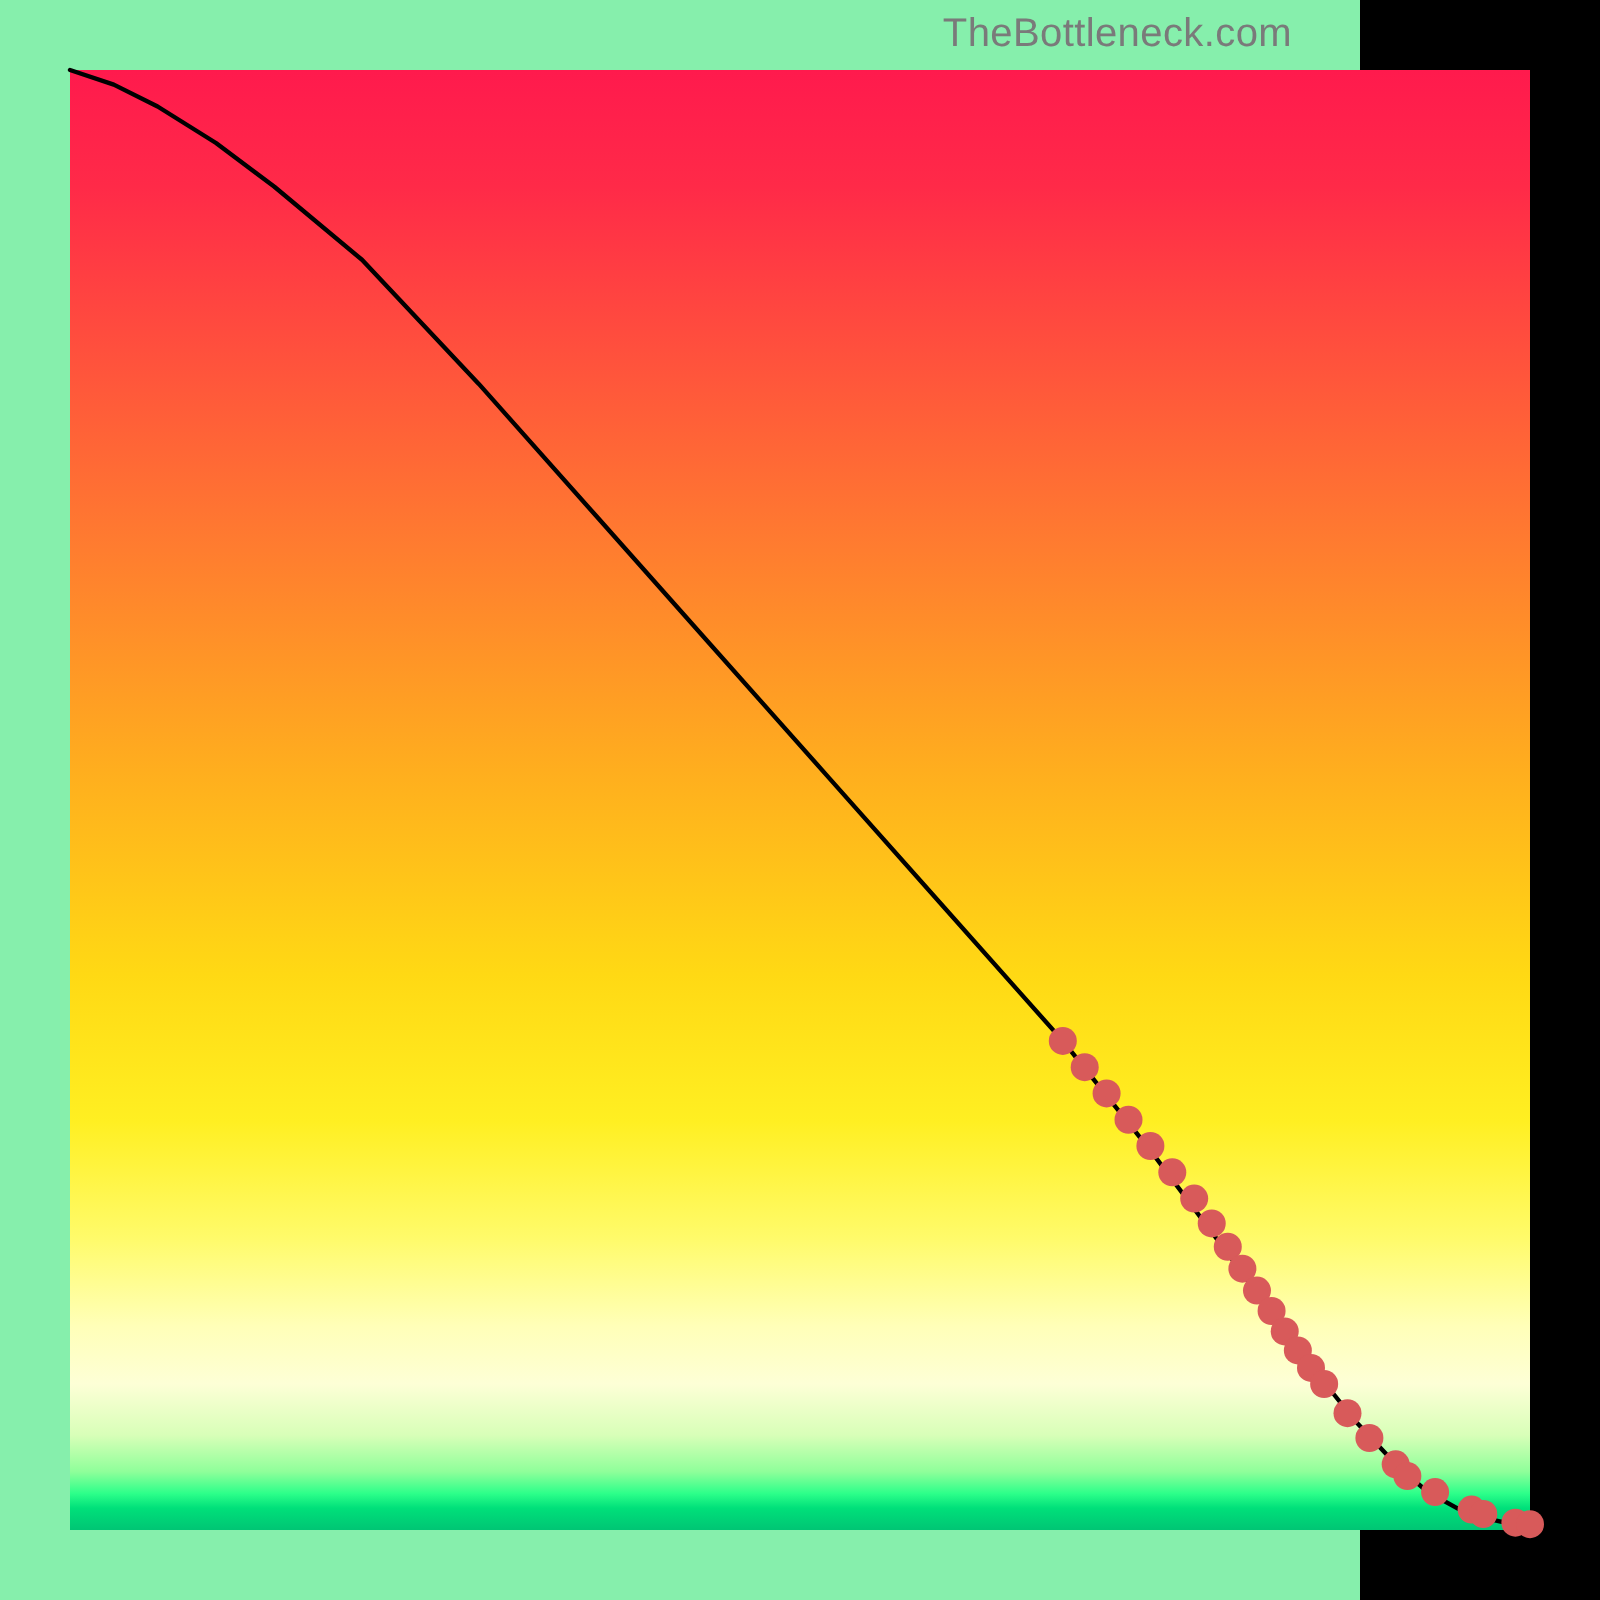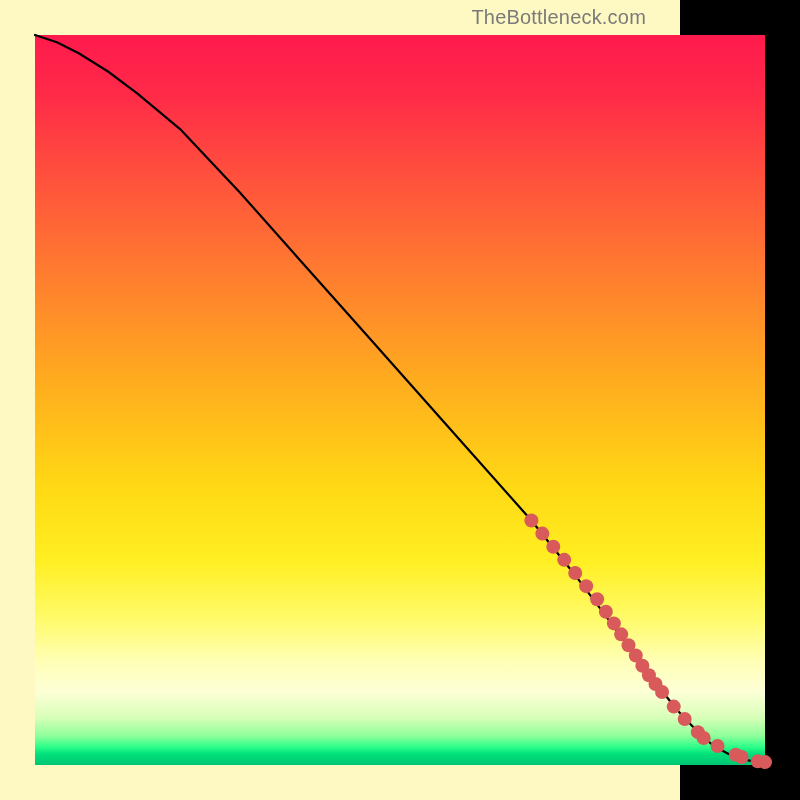--- a/index.html
+++ b/index.html
@@ -10,21 +10,21 @@
     background: #000;
     overflow: hidden;
     font-family: Arial, Helvetica, sans-serif;
   }
   .frame {
     position: absolute;
     left: 0;
     top: 0;
     width: 680px;
     height: 800px;
-    background: #fef9c3;
+    background: #86efac;
   }
   .plot {
     position: absolute;
     left: 35px;
     top: 35px;
     width: 730px;
     height: 730px;
     
     background: linear-gradient(
       to bottom,

